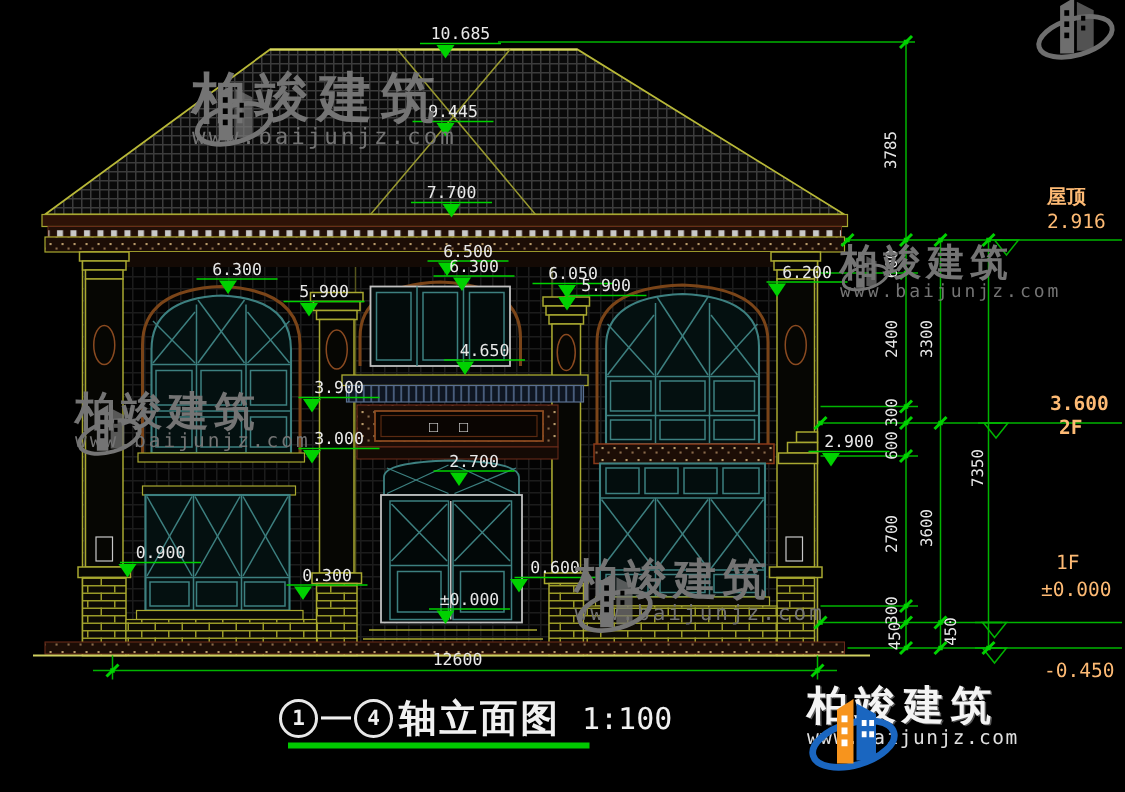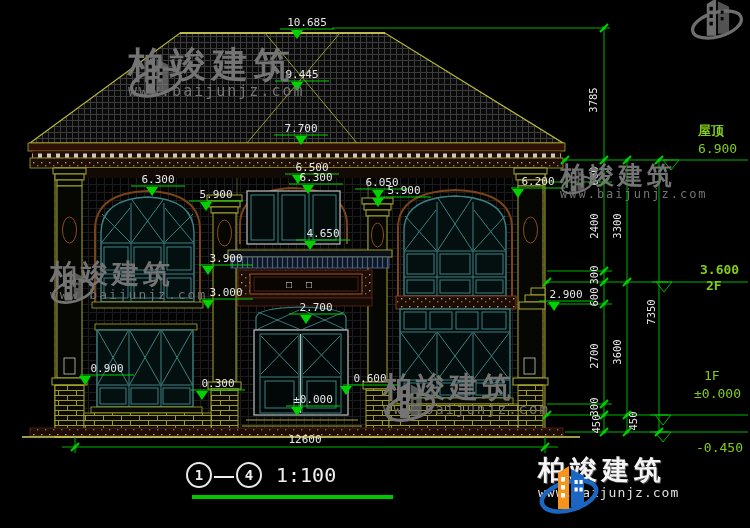--- a/index.html
+++ b/index.html
@@ -1,20 +1,20 @@
 <!DOCTYPE html>
 <html><head>
 <meta charset="utf-8">
 <style>
   html,body{margin:0;padding:0;background:#000;}
   .stage{position:relative;width:750px;height:528px;background:#000;overflow:hidden;
          font-family:"Liberation Sans",sans-serif;}
   svg{position:absolute;left:0;top:0;}
   
-  .elab{position:absolute;color:#84cc16;font-family:"DejaVu Sans Mono",monospace;
+  .elab{position:absolute;color:#fdba74;font-family:"DejaVu Sans Mono",monospace;
         font-size:13px;white-space:nowrap;}
   .elab.cjk{font-family:"Liberation Sans",sans-serif;font-weight:bold;}
   
   .wm{position:absolute;display:flex;align-items:center;gap:8px;color:#747474;
       pointer-events:none;}
   .wm .wtxt{display:flex;flex-direction:column;line-height:1.05;}
   .wm .nm{font-weight:bold;white-space:nowrap;letter-spacing:6px;}
   .wm .url{font-family:"DejaVu Sans Mono",monospace;white-space:nowrap;letter-spacing:2px;}
   .wm1{left:128px;top:46px;}  .wm1 .nm{font-size:36px;} .wm1 .url{font-size:15px;}
   .wm2{left:560px;top:162px;} .wm2 .nm{font-size:25px;letter-spacing:4px;} .wm2 .url{font-size:12px;}
@@ -473,31 +473,32 @@
     <div class="url">www.baijunjz.com</div>
   </div>
 </div>
 <div class="wm-corner">
   <svg width="62" height="56" viewBox="0 0 60 60">
         <use href="#lgGray"></use>
       </svg>
 </div>
 
 <div class="elab cjk" style="left:698px;top:122px;">屋顶</div>
-<div class="elab" style="left:698px;top:141px;">6.900</div>
+<div class="elab" style="left:698px;top:141px;">2.916</div>
 <div class="elab" style="left:706px;top:246px;font-weight:bold;margin-top:32px;">2F</div>
 <div class="elab" style="left:700px;top:262px;font-weight:bold;">3.600</div>
 <div class="elab" style="left:704px;top:368px;font-weight:normal;">1F</div>
 <div class="elab" style="left:694px;top:386px;">±0.000</div>
 <div class="elab" style="left:696px;top:440px;">-0.450</div>
 
 <div class="titlebar">
   <span class="circ">1</span>
   <span class="tdash">—</span>
   <span class="circ">4</span>
+  <span class="tname">轴立面图</span>
   <span class="tscale">1:100</span>
 </div>
 <div class="underline"></div>
 
 <div class="brand">
   <svg width="64" height="66" viewBox="0 0 64 66">
     <ellipse cx="31" cy="40" rx="28" ry="14" fill="none" stroke="#1a66c0" stroke-width="4.5" transform="rotate(-16 31 40)"></ellipse>
     <path d="M20 17 L31 10 V53 H20 Z" fill="#f7941d"></path>
     <path d="M33 13 L46 20 V51 H33 Z" fill="#1a66c0"></path>
     <g fill="#fff">

